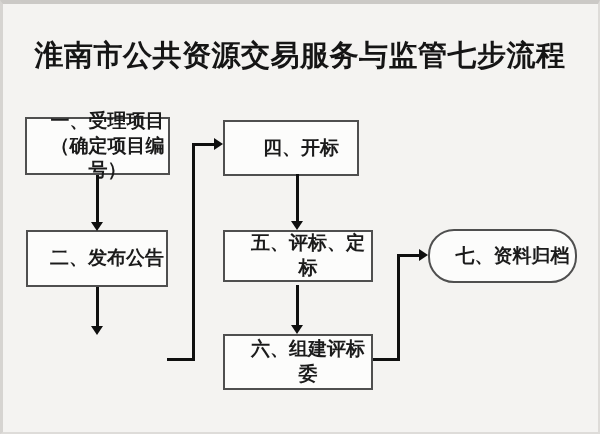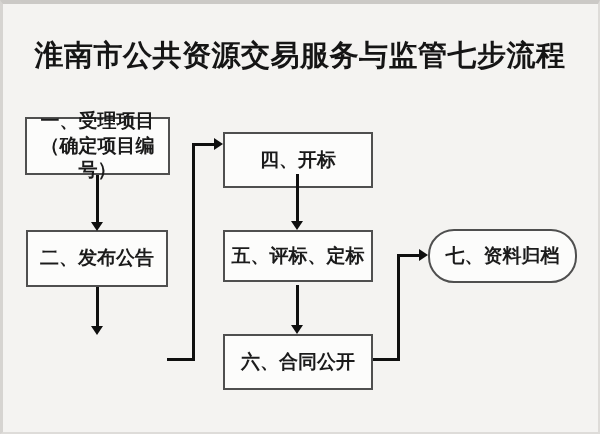--- a/index.html
+++ b/index.html
@@ -39,25 +39,25 @@
     background: #fcfcfb;
     border: 2px solid #4f4f4f;
     display: flex;
     align-items: center;
     justify-content: center;
     text-align: center;
     font-size: 19px;
     font-weight: bold;
     line-height: 1.3;
   }
-  .box span { white-space: pre-line; }
+  .box span { white-space: pre-line; margin-left: 20px; }
   .b1 { left: 25px;  top: 117px; width: 145px; height: 58px; }
   .b2 { left: 26px;  top: 230px; width: 142px; height: 57px; }
   .b3 { left: 26px;  top: 335px; width: 142px; height: 57px; }
-  .b4 { left: 223px; top: 132px; width: 150px; height: 56px; }
+  .b4 { left: 223px; top: 120px; width: 136px; height: 56px; }
   .b5 { left: 223px; top: 230px; width: 150px; height: 52px; }
   .b6 { left: 223px; top: 334px; width: 150px; height: 56px; }
   .b7 { left: 428px; top: 229px; width: 149px; height: 54px; border-radius: 26px; }
 
   .vline, .hline { position: absolute; background: #0f0f0f; }
   .vline { width: 3px; }
   .hline { height: 3px; }
   .head-down, .head-right { position: absolute; width: 0; height: 0; }
   .head-down {
     border-left: 6px solid transparent;
@@ -107,21 +107,21 @@
   <div class="box b2">
     <span>二、发布公告</span>
   </div>
   <div class="box b4">
     <span>四、开标</span>
   </div>
   <div class="box b5">
     <span>五、评标、定标</span>
   </div>
   <div class="box b6">
-    <span>六、合同公开</span>
+    <span>六、组建评标委</span>
   </div>
   <div class="box b7">
     <span>七、资料归档</span>
   </div>
 
   <div class="vline a12-line"></div>
   <div class="head-down a12-head"></div>
 
   <div class="vline a23-line"></div>
   <div class="head-down a23-head"></div>

